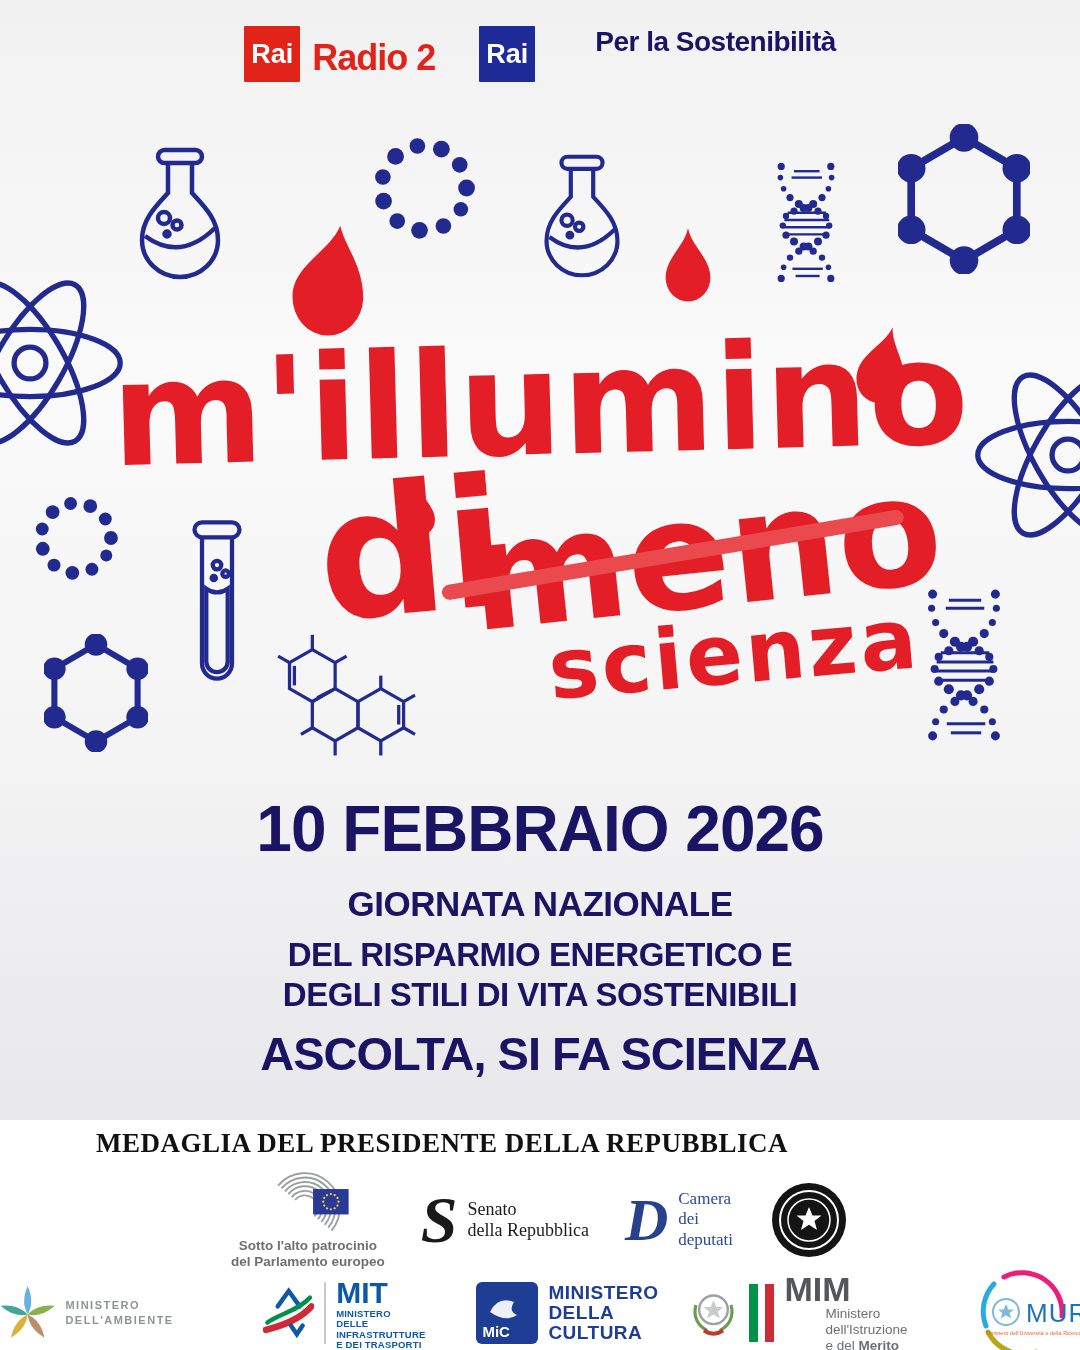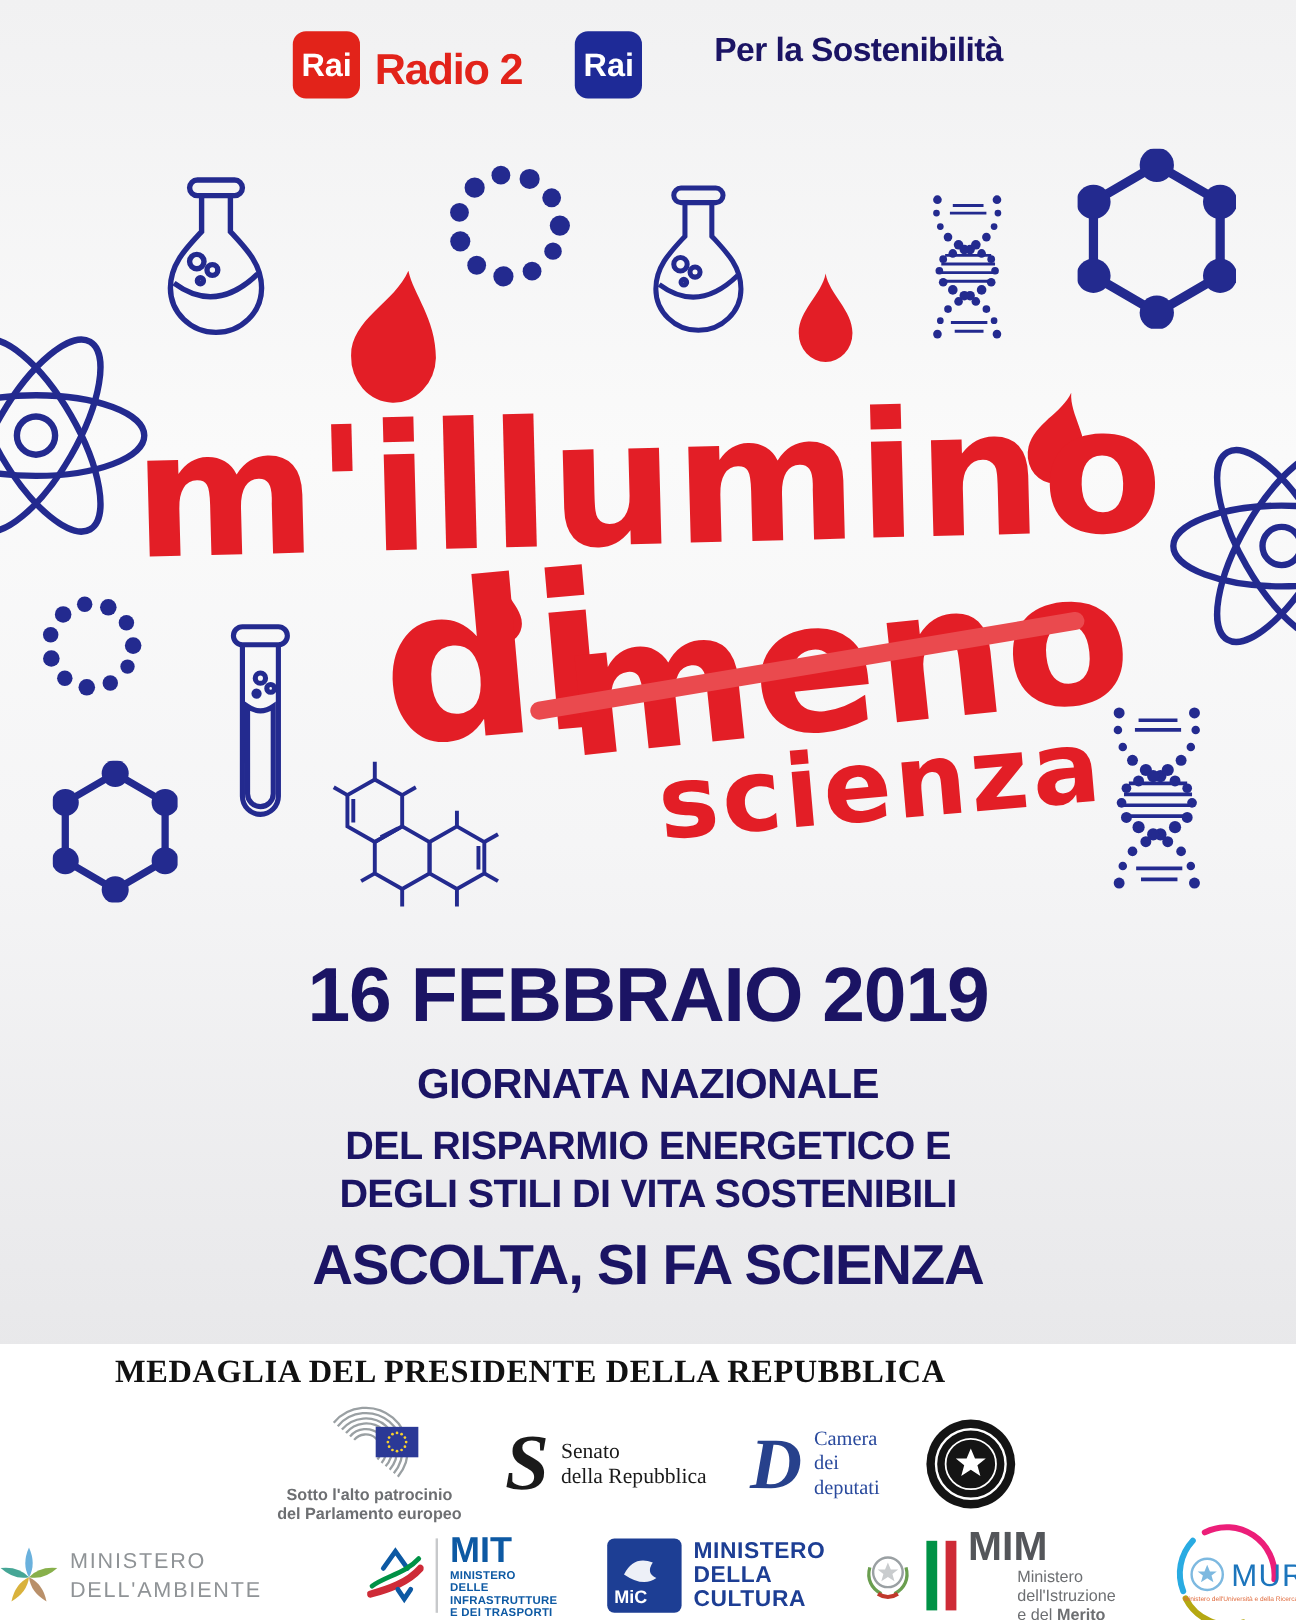--- a/index.html
+++ b/index.html
@@ -5,21 +5,21 @@
   html,body{margin:0;padding:0;background:#ffffff;}
   .poster{
     position:relative;width:1080px;height:1350px;overflow:hidden;
     font-family:"Liberation Sans",sans-serif;
     background:linear-gradient(180deg,#f1f1f2 0%,#fafafa 28%,#f5f5f6 52%,#eaeaec 78%,#e2e2e4 100%);
   }
   .abs{position:absolute;}
   svg{display:block;}
   
   .header-row{left:0;top:26px;width:1080px;display:flex;justify-content:center;align-items:flex-start;gap:44px;}
-  .rai-sq{width:56px;height:56px;border-radius:11px;display:flex;align-items:center;justify-content:center;
+  .rai-sq{width:56px;height:56px;border-radius:1px;display:flex;align-items:center;justify-content:center;
           color:#fff;font-weight:bold;font-size:27px;letter-spacing:0;}
   .rai-red{background:#e2231a;}
   .rai-blue{background:#1e2a97;}
   .rai-radio2{display:flex;align-items:center;gap:12px;}
   .radio2-txt{color:#e2231a;font-weight:bold;font-size:36px;letter-spacing:-1px;padding-top:8px;}
   .rai-esg{display:flex;align-items:flex-start;gap:12px;}
   .esg-lines{display:flex;flex-direction:row;line-height:1.02;padding-top:2px;margin-left:48px;}
   .sost-txt{color:#1b1464;font-weight:bold;font-size:28px;letter-spacing:-0.5px;}
   .esg-txt{font-weight:bold;font-size:28px;letter-spacing:1px;}
   .esg-e{color:#43a047;}.esg-s{color:#f39200;}.esg-g{color:#00a887;}
@@ -44,21 +44,21 @@
            font-family:"Liberation Serif",serif;font-weight:bold;font-size:27px;letter-spacing:0.5px;}
   .logo-row1{left:0;top:1170px;width:1080px;display:flex;justify-content:center;align-items:center;gap:36px;}
   .logo-row2{left:0;top:1268px;width:1080px;display:flex;justify-content:center;align-items:center;gap:30px;}
   .lr-item{display:flex;align-items:center;gap:10px;}
   .eu-block{display:flex;flex-direction:column;align-items:center;}
   .eu-cap{color:#6d6f72;font-weight:bold;font-size:13.5px;line-height:1.15;text-align:center;margin-top:2px;}
   .senato-s{font-family:"Liberation Serif",serif;font-style:italic;font-weight:bold;font-size:66px;color:#1a1a1a;line-height:0.9;}
   .senato-txt{font-family:"Liberation Serif",serif;color:#1a1a1a;font-size:18px;line-height:1.15;}
   .camera-d{font-family:"Liberation Serif",serif;font-style:italic;font-weight:bold;font-size:60px;color:#27418c;line-height:0.9;}
   .camera-txt{font-family:"Liberation Serif",serif;color:#2a4a9d;font-size:17px;line-height:1.2;}
-  .mase-cap{color:#8f9396;font-size:18px;letter-spacing:1.5px;line-height:1.35;font-weight:normal;}
+  .mase-cap{color:#8f9396;font-size:11px;letter-spacing:1.5px;line-height:1.35;font-weight:bold;}
   .mit-txt{color:#0d59a3;line-height:1.1;}
   .mit-acr{font-weight:bold;font-size:30px;letter-spacing:0;}
   .mit-small{font-weight:bold;font-size:9.5px;letter-spacing:0.2px;}
   .mit-div{width:2px;height:62px;background:#c7c9cb;}
   .mic-sq{width:62px;height:62px;background:#1d3e94;border-radius:6px;position:relative;}
   .mic-label{position:absolute;left:6px;bottom:4px;color:#ffffff;font-weight:bold;font-size:15px;}
   .mic-txt{color:#1d3e94;font-weight:bold;font-size:19px;line-height:1.05;letter-spacing:0.5px;}
   .mim-txt{line-height:1.2;}
   .mim-acr{color:#54565a;font-weight:bold;font-size:34px;line-height:1;}
   .mim-small{color:#6d6f72;font-size:13.5px;margin-left:41px;}
@@ -323,21 +323,21 @@
   <svg class="abs" style="left:852px;top:326px;transform:rotate(14deg)" width="62" height="80" viewBox="0 0 60 95">
     <path d="M30 0 C34 22 58 38 58 62 A28 30 0 1 1 2 62 C2 38 26 22 30 0 z" fill="#e31e26"></path>
   </svg>
 
   <div class="abs hand t-illumino">m'illumino</div>
   <div class="abs hand t-di">di</div>
   <div class="abs hand t-meno">meno</div>
   <div class="abs strike"></div>
   <div class="abs hand t-scienza">scienza</div>
 
-  <div class="abs navy t-date">16 FEBBRAIO 2019</div>
+  <div class="abs navy t-date">10 FEBBRAIO 2026</div>
   <div class="abs navy t-head">GIORNATA NAZIONALE</div>
   <div class="abs navy t-sub1">DEL RISPARMIO ENERGETICO E</div>
   <div class="abs navy t-sub2">DEGLI STILI DI VITA SOSTENIBILI</div>
   <div class="abs navy t-tag">ASCOLTA, SI FA SCIENZA</div>
 
   <div class="abs footer-band"></div>
   <div class="abs t-medal">MEDAGLIA DEL PRESIDENTE DELLA REPUBBLICA</div>
 
   <div class="abs logo-row1">
     <div class="eu-block">

